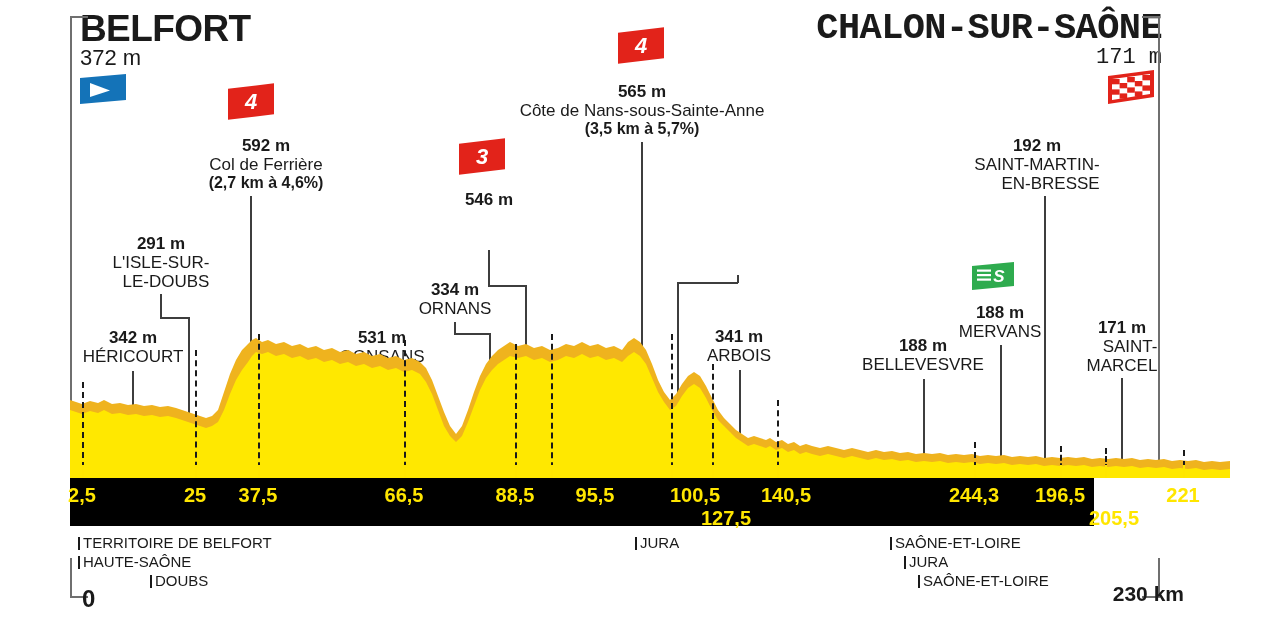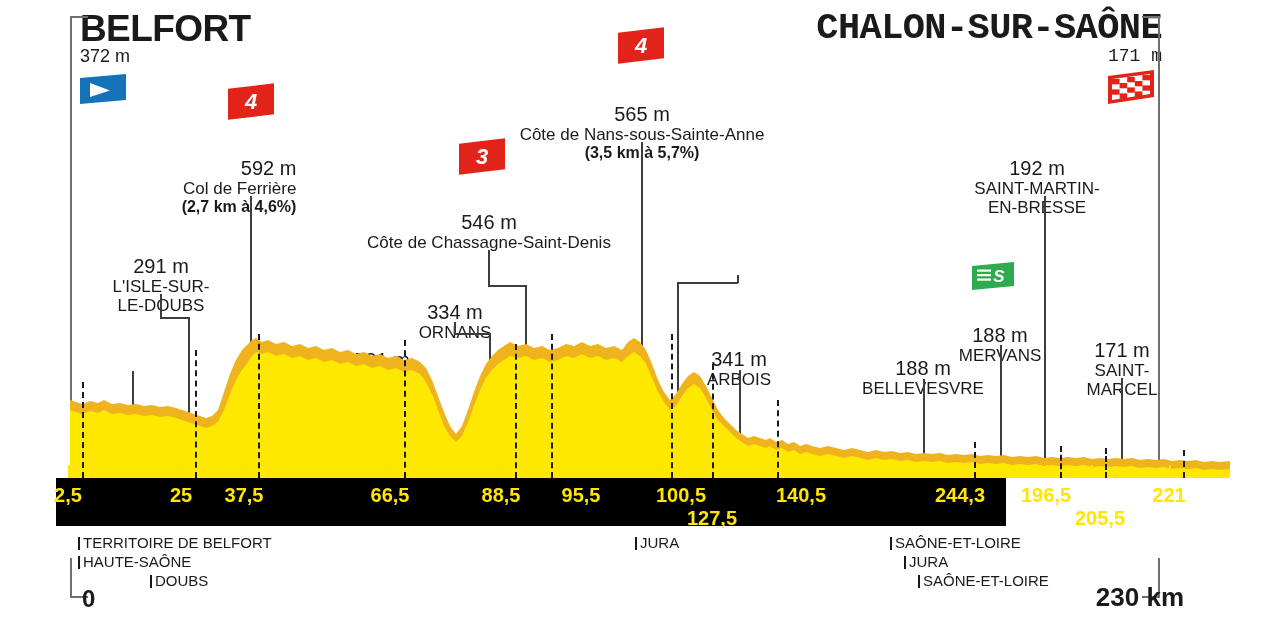--- a/index.html
+++ b/index.html
@@ -6,21 +6,21 @@
   body{
     width:1280px;height:640px;overflow:hidden;
     font-family:"Liberation Sans","DejaVu Sans",sans-serif;
     color:#1a1a1a;-webkit-font-smoothing:antialiased;
   }
   #stage{position:relative;width:1280px;height:640px;}
 
   
   .city{position:absolute;font-weight:bold;letter-spacing:-0.5px;line-height:1;}
   .city .name{font-size:37px;font-weight:bold;letter-spacing:-0.6px;}
-  .city .alt{font-size:18px;font-weight:normal;letter-spacing:0px;}
+  .city .alt{font-size:22px;font-weight:normal;letter-spacing:0px;}
   #start-city{left:80px;top:10px;text-align:left;}
   #finish-city{right:118px;top:10px;text-align:right;font-family:Liberation Mono, monospace;}
 
   
   .endrule{position:absolute;width:2px;background:#6f6f6f;}
   .endcap{position:absolute;height:2px;background:#6f6f6f;}
 
   
   .flagwrap{position:absolute;}
   .startflag{width:46px;height:30px;}
@@ -32,52 +32,52 @@
     background:#e2231a;color:#ffffff;
     font-size:22px;font-weight:bold;font-style:italic;
     display:flex;align-items:center;justify-content:center;
     transform:skewY(-7deg);
     box-shadow:0 0 0 0 rgba(0,0,0,0);
   }
   .climb-chip span{transform:skewY(7deg);display:block;line-height:1;}
 
   
   .lbl{position:absolute;text-align:center;line-height:1.12;white-space:nowrap;}
-  .lbl .alt{font-size:20px;font-weight:normal;margin-top:21px;}
+  .lbl .alt{font-size:17px;font-weight:bold;}
   .lbl .nm{font-size:17px;font-weight:normal;}
-  .lbl .nm.caps{font-size:17px;}
+  .lbl .nm.caps{font-size:17px;text-align:right;}
   .lbl .det{font-size:16px;font-weight:bold;}
 
   
   .ldr{position:absolute;background:#3d3d3d;}
   .ldr.v{width:1.6px;}
   .ldr.h{height:1.6px;}
 
   
   #profile{position:absolute;left:70px;top:330px;width:1160px;height:148px;}
   #profile svg{display:block;width:100%;height:100%;}
 
   
   .kmdash{position:absolute;width:0;border-left:2.5px dashed #1a1a1a;}
 
   
-  #kmbar{position:absolute;left:56px;top:478px;width:950px;height:48px;background:#000000;}
+  #kmbar{position:absolute;left:70px;top:478px;width:1024px;height:48px;background:#000000;}
   .kmtick{position:absolute;top:-13px;width:2px;height:13px;background:#ffe600;}
   .kmval{position:absolute;color:#ffe600;font-size:20px;font-weight:bold;white-space:nowrap;}
   .kmval.row2{}
 
   
   #depts{position:absolute;left:70px;top:530px;width:1160px;height:60px;}
   .dept{position:absolute;font-size:15px;white-space:nowrap;}
   .dept .bar{display:inline-block;width:2px;height:13px;background:#1a1a1a;vertical-align:-2px;margin-right:3px;}
 
   
   .enddist{position:absolute;font-weight:bold;}
   #dist-zero{left:82px;top:585px;font-size:24px;}
-  #dist-total{right:96px;top:582px;font-size:26px;}
+  #dist-total{right:96px;top:582px;font-size:21px;}
 </style>
 </head>
 <body>
 
 <div id="stage">
 
   <div class="city" id="start-city">
     <div class="name">BELFORT</div>
     <div class="alt">372 m</div>
   </div>
@@ -117,33 +117,32 @@
         <rect x="34.4" y="15.4" width="7.6" height="5.3"></rect>
         <rect x="11.6" y="23.4" width="7.6" height="5.3"></rect>
         <rect x="26.8" y="21.4" width="7.6" height="5.3"></rect>
       </g>
     </svg>
   </div>
 
   <div class="climb-chip" style="left:228px;top:86px;">
     <span>4</span>
   </div>
-  <div class="lbl" style="left:239px;top:136px;transform:translateX(-50%);text-align:right;">
+  <div class="lbl" style="left:266px;top:136px;transform:translateX(-50%);">
     <div class="alt">592 m</div>
     <div class="nm">Col de Ferrière</div>
     <div class="det">(2,7 km à 4,6%)</div>
   </div>
   <div class="ldr v" style="left:250px;top:196px;height:190px;"></div>
 
   <div class="climb-chip" style="left:459px;top:141px;">
     <span>3</span>
   </div>
   <div class="lbl" style="left:489px;top:190px;transform:translateX(-50%);">
     <div class="alt">546 m</div>
-    <div class="nm">Côte de Chassagne-Saint-Denis</div>
   </div>
   <div class="ldr v" style="left:488px;top:250px;height:36px;"></div>
   <div class="ldr h" style="left:488px;top:285px;width:38px;"></div>
   <div class="ldr v" style="left:525px;top:285px;height:103px;"></div>
 
   <div class="climb-chip" style="left:618px;top:30px;">
     <span>4</span>
   </div>
   <div class="lbl" style="left:642px;top:82px;transform:translateX(-50%);">
     <div class="alt">565 m</div>
@@ -162,20 +161,24 @@
       </g>
       <text x="27" y="20" font-family="Liberation Sans, sans-serif" font-size="17" font-weight="bold" font-style="italic" fill="#ffffff" text-anchor="middle">S</text>
     </svg>
   </div>
   <div class="lbl" style="left:1000px;top:303px;transform:translateX(-50%);">
     <div class="alt">188 m</div>
     <div class="nm">MERVANS</div>
   </div>
   <div class="ldr v" style="left:1000px;top:345px;height:116px;"></div>
 
+  <div class="lbl" style="left:133px;top:328px;transform:translateX(-50%);">
+    <div class="alt">342 m</div>
+    <div class="nm caps">HÉRICOURT</div>
+  </div>
   <div class="ldr v" style="left:132px;top:371px;height:46px;"></div>
   <div class="ldr h" style="left:88px;top:416px;width:46px;"></div>
   <div class="ldr v" style="left:88px;top:416px;height:62px;"></div>
 
   <div class="lbl" style="left:161px;top:234px;transform:translateX(-50%);">
     <div class="alt">291 m</div>
     <div class="nm caps">L'ISLE-SUR-</div>
     <div class="nm caps">LE-DOUBS</div>
   </div>
   <div class="ldr v" style="left:160px;top:294px;height:24px;"></div>
@@ -304,21 +307,21 @@
     <div class="kmtick" style="left:1035px;"></div>
     <div class="kmtick" style="left:1113px;"></div>
 
     <div class="kmval" style="left:12px;top:6px;transform:translateX(-50%);">2,5</div>
     <div class="kmval" style="left:125px;top:6px;transform:translateX(-50%);">25</div>
     <div class="kmval" style="left:188px;top:6px;transform:translateX(-50%);">37,5</div>
     <div class="kmval" style="left:334px;top:6px;transform:translateX(-50%);">66,5</div>
     <div class="kmval" style="left:445px;top:6px;transform:translateX(-50%);">88,5</div>
     <div class="kmval" style="left:525px;top:6px;transform:translateX(-50%);">95,5</div>
     <div class="kmval" style="left:625px;top:6px;transform:translateX(-50%);">100,5</div>
-    <div class="kmval" style="left:716px;top:6px;transform:translateX(-50%);margin-left:29px;">140,5</div>
+    <div class="kmval" style="left:716px;top:6px;transform:translateX(-50%);">140,5</div>
     <div class="kmval" style="left:904px;top:6px;transform:translateX(-50%);">244,3</div>
     <div class="kmval" style="left:990px;top:6px;transform:translateX(-50%);">196,5</div>
     <div class="kmval" style="left:1113px;top:6px;transform:translateX(-50%);">221</div>
 
     <div class="kmval row2" style="left:656px;top:29px;transform:translateX(-50%);">127,5</div>
     <div class="kmval row2" style="left:1044px;top:29px;transform:translateX(-50%);">205,5</div>
   </div>
 
   <div id="depts">
     <div class="dept" style="left:8px;top:4px;"><span class="bar"></span><span>TERRITOIRE DE BELFORT</span></div>

